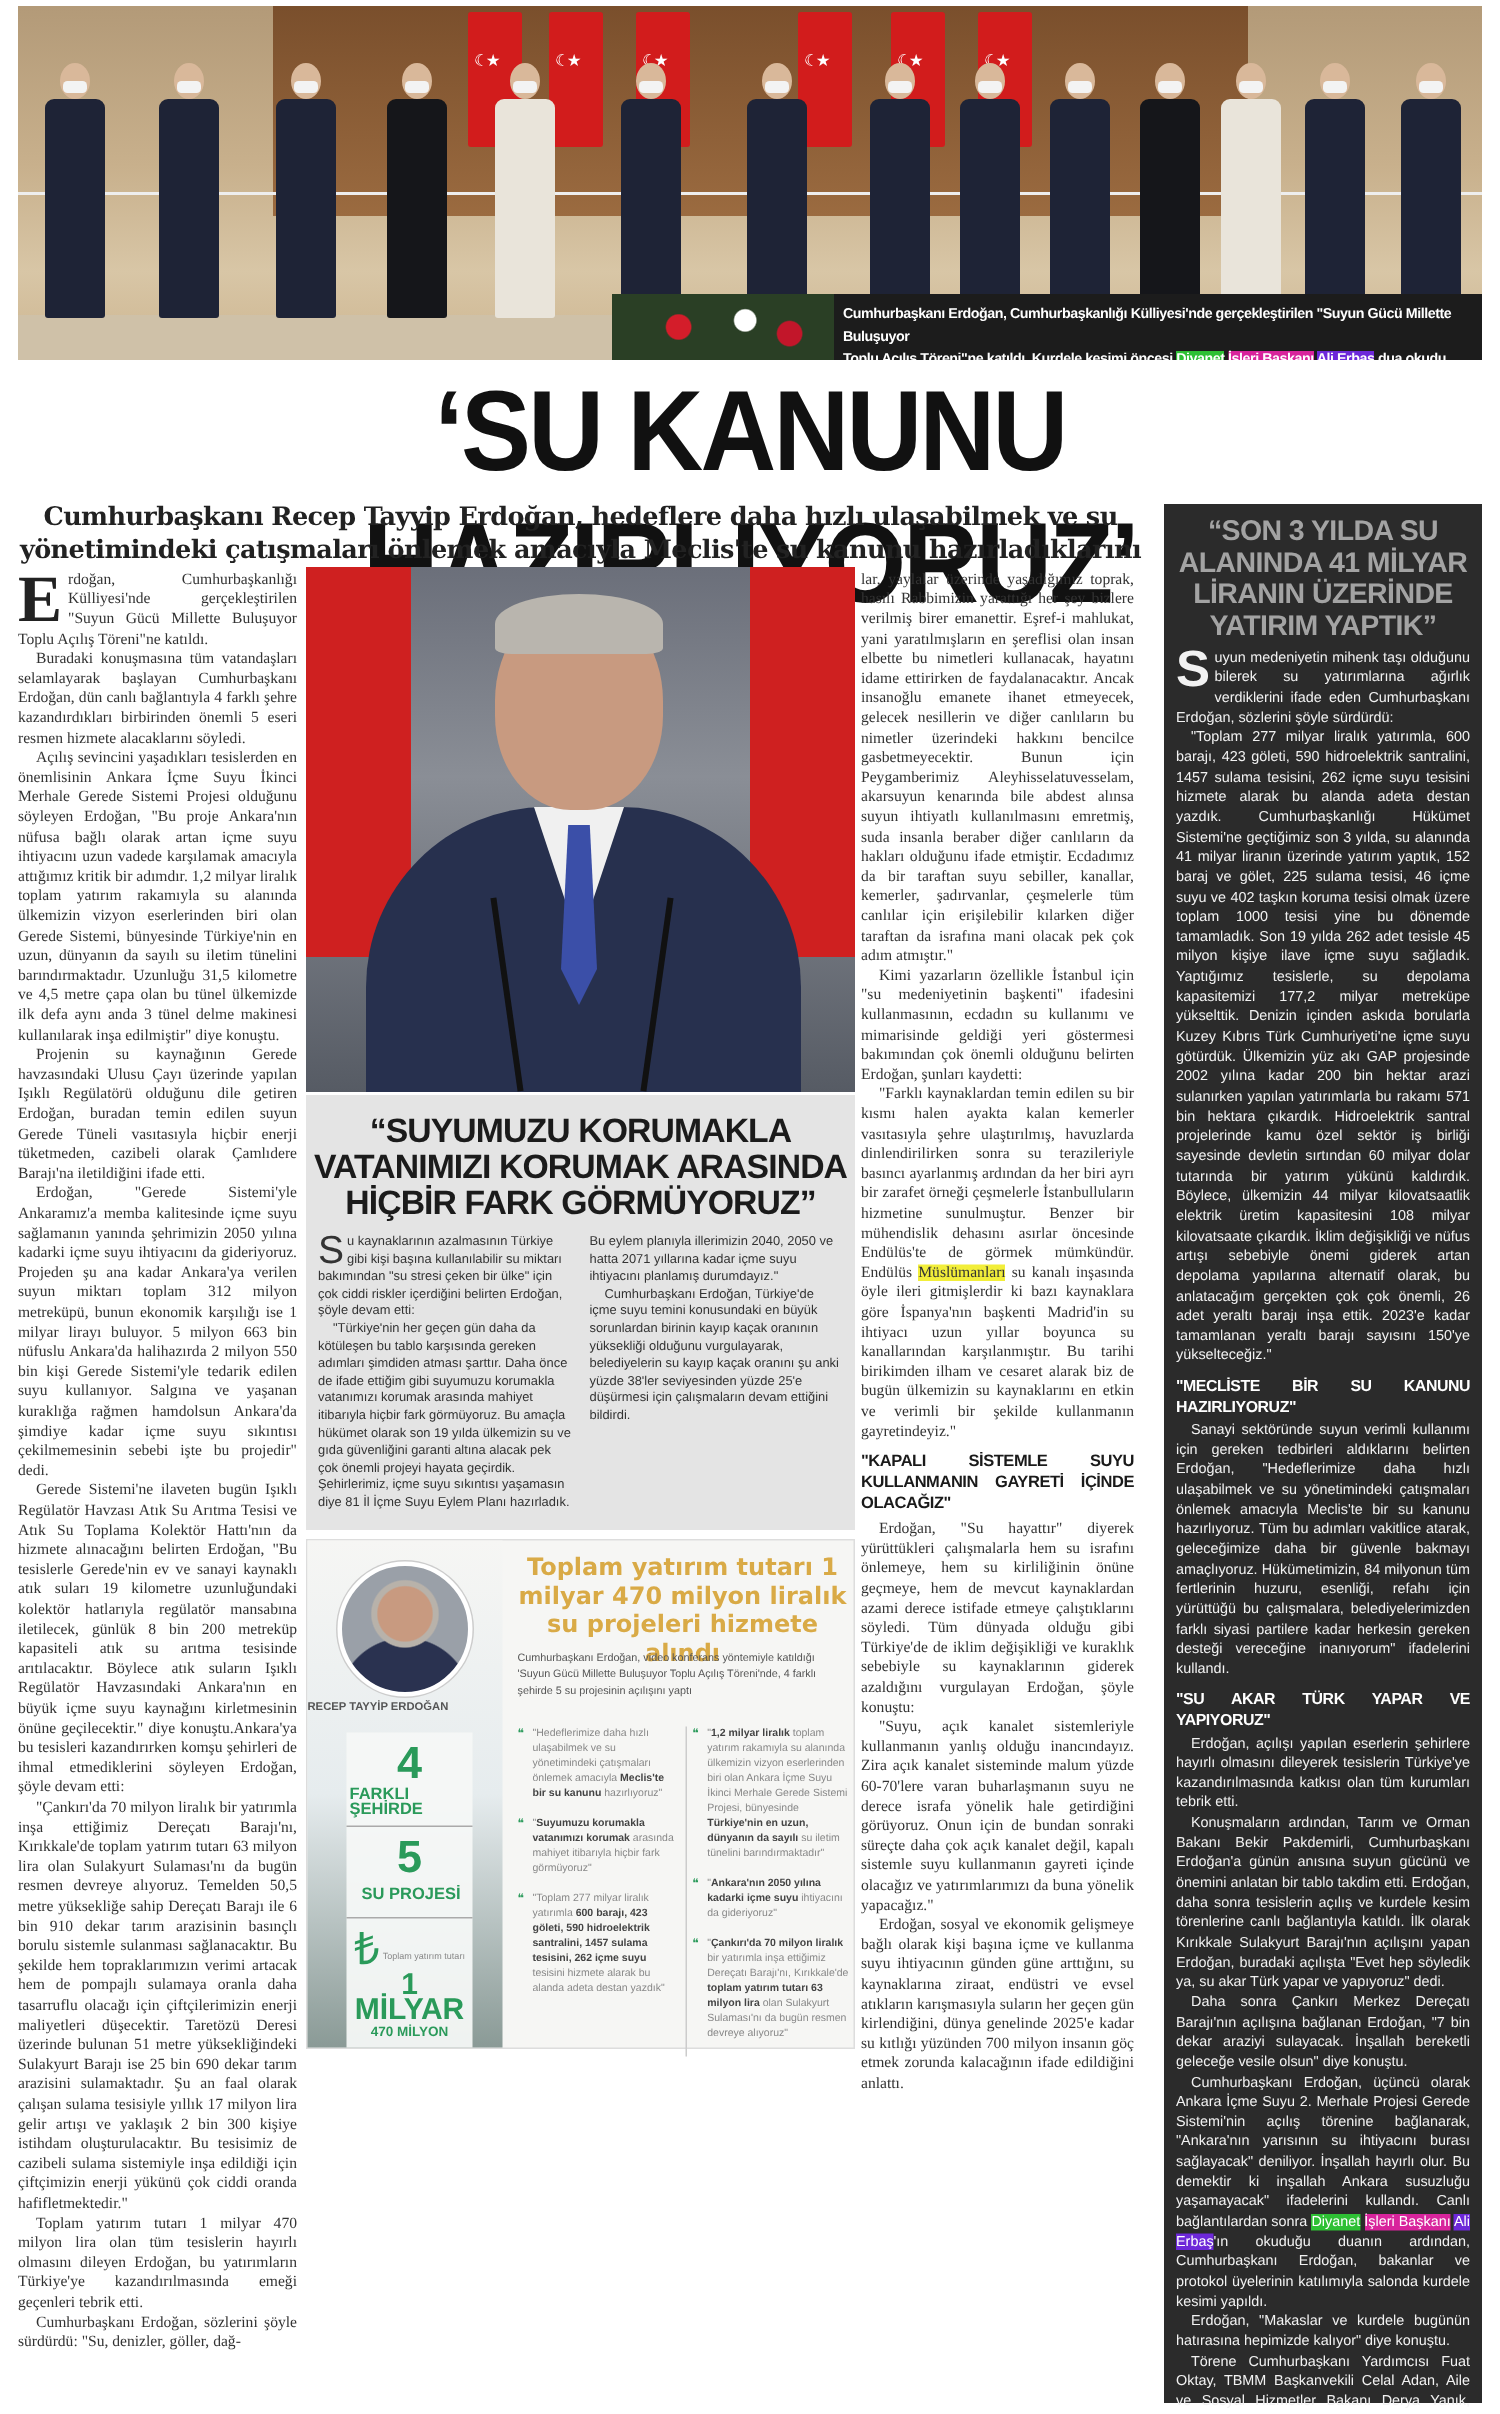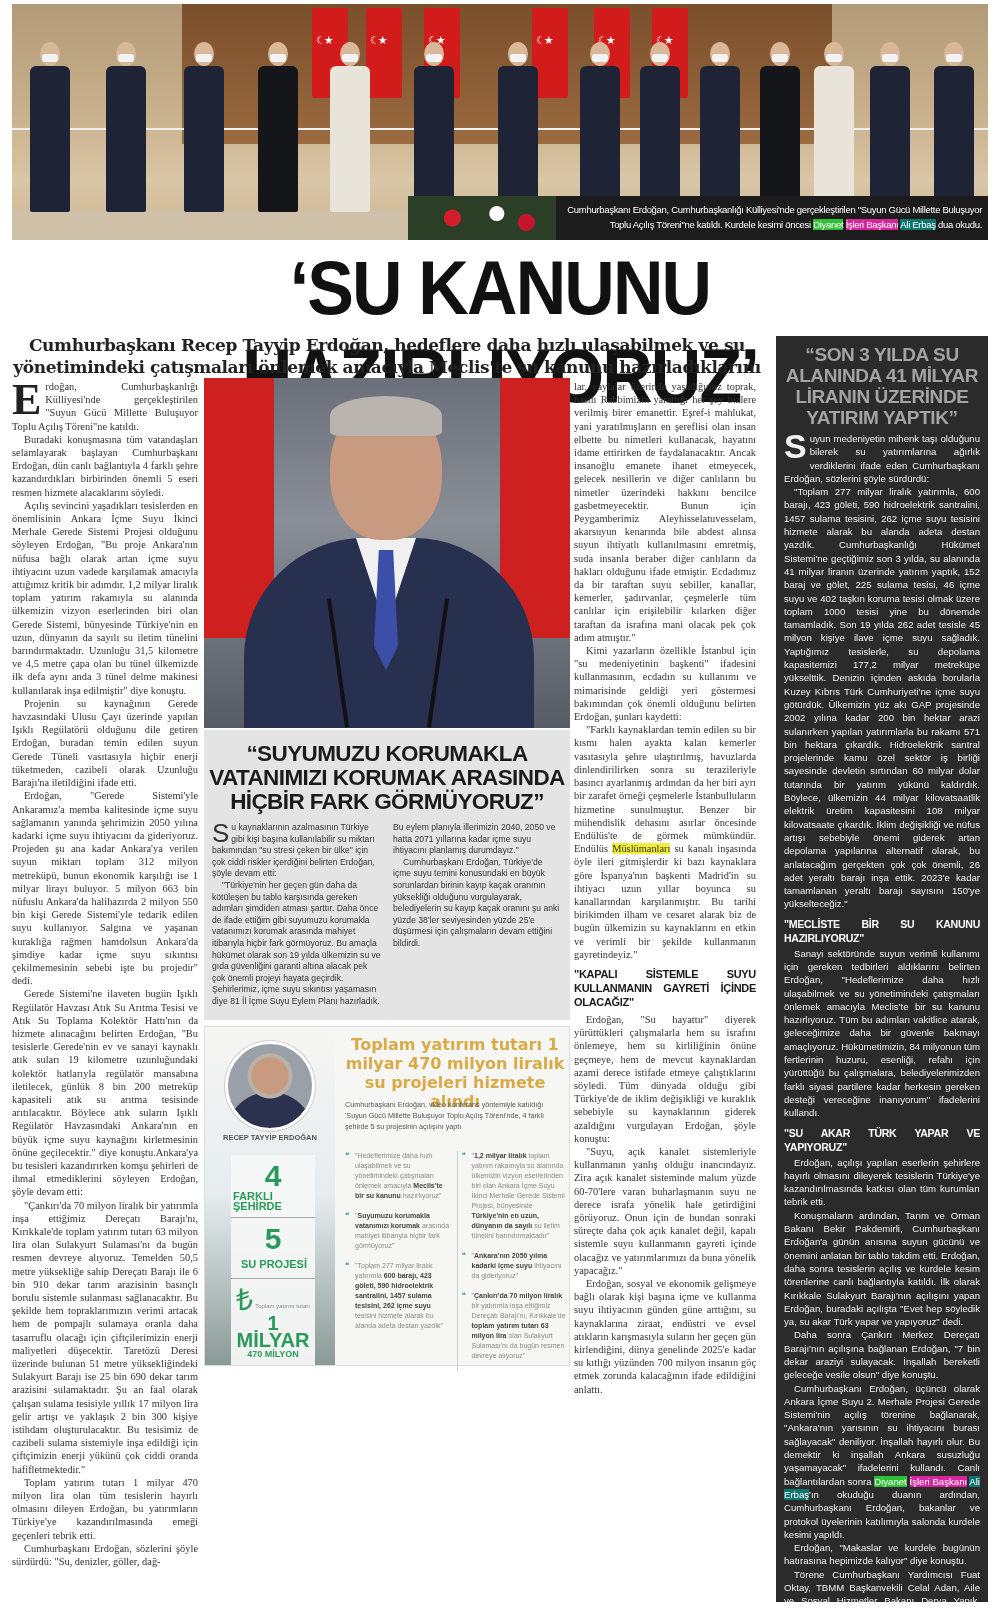--- a/index.html
+++ b/index.html
@@ -11,24 +11,24 @@
 .person{position:absolute;bottom:28px;width:44px;height:170px}
 .person .head{position:absolute;left:12px;top:0;width:20px;height:24px;border-radius:50%;background:#d9b89a}
 .person .mask{position:absolute;left:14px;top:12px;width:16px;height:8px;background:#f3f3f3;border-radius:3px}
 .person .body{position:absolute;left:2px;top:24px;width:40px;height:146px;background:#1e2336;border-radius:6px 6px 2px 2px}
 .person.light .body{background:#e9e4da}
 .person.dark .body{background:#15161a}
 .ribbon{position:absolute;left:0;top:124px;width:100%;height:2px;background:#eee}
 .floor{position:absolute;left:0;bottom:0;width:100%;height:30px;background:#cfc1a8}
 .caption-box{position:absolute;right:0;bottom:0;width:580px;height:44px;background:#1c1c1c;display:flex}
 .caption-flowers{width:148px;height:44px;background:radial-gradient(circle at 30% 50%,#d41d2a 0 8px,transparent 9px),radial-gradient(circle at 60% 40%,#fff 0 7px,transparent 8px),radial-gradient(circle at 80% 60%,#c2162a 0 8px,transparent 9px),#2a3f25}
-.caption-text{flex:1;color:#fff;font-family:"Liberation Sans",sans-serif;font-size:9.5px;font-weight:normal;line-height:15px;padding:6px 6px 0 6px;text-align:right;font-stretch:condensed;letter-spacing:-.3px}
+.caption-text{flex:1;color:#fff;font-family:"Liberation Sans",sans-serif;font-size:9.5px;font-weight:bold;line-height:15px;padding:6px 6px 0 6px;font-stretch:condensed;letter-spacing:-.3px}
 .hl-g{background:#2ec034;color:#fff}
 .hl-m{background:#d8249c;color:#fff}
-.hl-c{background:#0f766e;color:#fff}
+.hl-c{background:#6d28d9;color:#fff}
 .hl-y{background:#f2ee3a}
 .headline{position:absolute;left:12px;top:244px;width:976px;height:88px;font-family:"Liberation Sans",sans-serif;font-weight:900;font-size:76px;line-height:88px;text-align:center;color:#111;letter-spacing:-2px;transform:scaleX(.92);transform-origin:center}
 .subhead{position:absolute;left:12px;top:334px;width:750px;font-family:"DejaVu Serif",serif;font-weight:bold;font-size:17px;line-height:22px;color:#222;text-align:center;letter-spacing:-.4px}
 .col{position:absolute;font-size:10.4px;line-height:13.2px;text-align:justify;color:#333;hyphens:auto}
 .col p{text-indent:12px}
 .col p.first{text-indent:0}
 .dropcap{float:left;font-size:44px;line-height:36px;font-weight:bold;margin:2px 4px 0 0;color:#222}
 .col-a{left:12px;top:380px;width:186px}
 .col-c{left:574px;top:380px;width:182px}
 .main-photo{position:absolute;left:204px;top:378px;width:366px;height:350px;background:linear-gradient(180deg,#6b6f7a 0%,#8a8e96 40%,#565b64 100%);overflow:hidden}
@@ -42,21 +42,21 @@
 .quote-box{position:absolute;left:204px;top:730px;width:366px;height:290px;background:#e4e4e4}
 .quote-title{font-family:"Liberation Sans",sans-serif;font-weight:900;font-size:22.5px;line-height:24px;text-align:center;color:#1b1b1b;padding-top:12px;letter-spacing:-.6px}
 .quote-cols{display:flex;gap:12px;padding:8px 8px 0 8px}
 .quote-cols .qc{flex:1;font-family:"Liberation Sans",sans-serif;font-size:8.6px;line-height:11.6px;color:#333;text-align:left}
 .quote-cols .qc p{text-indent:10px}
 .quote-cols .qc p.first{text-indent:0}
 .dc2{float:left;font-size:26px;line-height:22px;margin-right:2px;color:#333}
 .info-box{position:absolute;left:204px;top:1026px;width:366px;height:340px;background:#f6f6f4;border:1px solid #ddd}
 .info-left{position:absolute;left:0;top:0;width:130px;height:338px;background:linear-gradient(180deg,#f6f6f4 0,#e6ecee 50%,#8a9a96 100%)}
 .portrait{position:absolute;left:20px;top:14px;width:90px;height:90px;border-radius:50%;border:3px solid #fff;background:radial-gradient(circle at 50% 38%,#c89a80 0 18px,#b8b2aa 19px 22px,transparent 23px),radial-gradient(circle at 50% 110%,#2a3250 0 44px,transparent 45px),#9aa0a8;box-shadow:0 0 0 1px #ccc}
-.portrait-name{position:absolute;left:0;top:106px;width:130px;text-align:center;font-family:"Liberation Sans",sans-serif;font-weight:bold;font-size:7.5px;color:#555}
+.portrait-name{position:absolute;left:0;top:106px;width:130px;text-align:left;font-family:"Liberation Sans",sans-serif;font-weight:bold;font-size:7.5px;color:#555}
 .stats{position:absolute;left:26px;top:128px;width:84px;height:210px;background:rgba(245,248,246,.94);font-family:"Liberation Sans",sans-serif;color:#2a9a5a;text-align:center}
 .stat{padding:6px 0;border-bottom:1px solid #aaa}
 .stat .num{font-size:30px;font-weight:900;line-height:30px;display:inline-block;vertical-align:middle}
 .stat .lbl{font-size:11px;font-weight:bold;display:inline-block;vertical-align:middle;text-align:left;line-height:10px;margin-left:2px}
 .stat .lira{font-size:30px;line-height:30px}
 .stat .big{font-size:20px;font-weight:900;line-height:17px}
 .stat .small{font-size:9px;font-weight:900;line-height:11px}
 .info-title{position:absolute;left:140px;top:8px;width:220px;font-family:"DejaVu Sans",sans-serif;font-weight:bold;font-size:16px;line-height:19px;color:#d9aa46;text-align:center}
 .info-desc{position:absolute;left:140px;top:72px;width:220px;font-family:"Liberation Sans",sans-serif;font-size:7.2px;line-height:11px;color:#555}
 .info-quotes{position:absolute;left:140px;top:124px;width:222px;display:flex;gap:6px}
@@ -165,21 +165,21 @@
   </div>
 </div>
 
 <div class="headline">‘SU KANUNU HAZIRLIYORUZ’</div>
 <div class="subhead">Cumhurbaşkanı Recep Tayyip Erdoğan, hedeflere daha hızlı ulaşabilmek ve su yönetimindeki çatışmaları önlemek amacıyla Meclis'te su kanunu hazırladıklarını söyledi.</div>
 
 <div class="col col-a">
   <p class="first"><span class="dropcap">E</span><span>rdoğan, Cumhurbaşkanlığı Külliyesi'nde gerçekleştirilen "Suyun Gücü Millette Buluşuyor Toplu Açılış Töreni"ne katıldı.</span></p>
   <p>Buradaki konuşmasına tüm vatandaşları selamlayarak başlayan Cumhurbaşkanı Erdoğan, dün canlı bağlantıyla 4 farklı şehre kazandırdıkları birbirinden önemli 5 eseri resmen hizmete alacaklarını söyledi.</p>
   <p>Açılış sevincini yaşadıkları tesislerden en önemlisinin Ankara İçme Suyu İkinci Merhale Gerede Sistemi Projesi olduğunu söyleyen Erdoğan, "Bu proje Ankara'nın nüfusa bağlı olarak artan içme suyu ihtiyacını uzun vadede karşılamak amacıyla attığımız kritik bir adımdır. 1,2 milyar liralık toplam yatırım rakamıyla su alanında ülkemizin vizyon eserlerinden biri olan Gerede Sistemi, bünyesinde Türkiye'nin en uzun, dünyanın da sayılı su iletim tünelini barındırmaktadır. Uzunluğu 31,5 kilometre ve 4,5 metre çapa olan bu tünel ülkemizde ilk defa aynı anda 3 tünel delme makinesi kullanılarak inşa edilmiştir" diye konuştu.</p>
-  <p>Projenin su kaynağının Gerede havzasındaki Ulusu Çayı üzerinde yapılan Işıklı Regülatörü olduğunu dile getiren Erdoğan, buradan temin edilen suyun Gerede Tüneli vasıtasıyla hiçbir enerji tüketmeden, cazibeli olarak Uzunluğu Barajı'na iletildiğini ifade etti.</p>
+  <p>Projenin su kaynağının Gerede havzasındaki Ulusu Çayı üzerinde yapılan Işıklı Regülatörü olduğunu dile getiren Erdoğan, buradan temin edilen suyun Gerede Tüneli vasıtasıyla hiçbir enerji tüketmeden, cazibeli olarak Çamlıdere Barajı'na iletildiğini ifade etti.</p>
   <p>Erdoğan, "Gerede Sistemi'yle Ankaramız'a memba kalitesinde içme suyu sağlamanın yanında şehrimizin 2050 yılına kadarki içme suyu ihtiyacını da gideriyoruz. Projeden şu ana kadar Ankara'ya verilen suyun miktarı toplam 312 milyon metreküpü, bunun ekonomik karşılığı ise 1 milyar lirayı buluyor. 5 milyon 663 bin nüfuslu Ankara'da halihazırda 2 milyon 550 bin kişi Gerede Sistemi'yle tedarik edilen suyu kullanıyor. Salgına ve yaşanan kuraklığa rağmen hamdolsun Ankara'da şimdiye kadar içme suyu sıkıntısı çekilmemesinin sebebi işte bu projedir" dedi.</p>
   <p>Gerede Sistemi'ne ilaveten bugün Işıklı Regülatör Havzası Atık Su Arıtma Tesisi ve Atık Su Toplama Kolektör Hattı'nın da hizmete alınacağını belirten Erdoğan, "Bu tesislerle Gerede'nin ev ve sanayi kaynaklı atık suları 19 kilometre uzunluğundaki kolektör hatlarıyla regülatör mansabına iletilecek, günlük 8 bin 200 metreküp kapasiteli atık su arıtma tesisinde arıtılacaktır. Böylece atık suların Işıklı Regülatör Havzasındaki Ankara'nın en büyük içme suyu kaynağını kirletmesinin önüne geçilecektir." diye konuştu.Ankara'ya bu tesisleri kazandırırken komşu şehirleri de ihmal etmediklerini söyleyen Erdoğan, şöyle devam etti:</p>
   <p>"Çankırı'da 70 milyon liralık bir yatırımla inşa ettiğimiz Dereçatı Barajı'nı, Kırıkkale'de toplam yatırım tutarı 63 milyon lira olan Sulakyurt Sulaması'nı da bugün resmen devreye alıyoruz. Temelden 50,5 metre yüksekliğe sahip Dereçatı Barajı ile 6 bin 910 dekar tarım arazisinin basınçlı borulu sistemle sulanması sağlanacaktır. Bu şekilde hem topraklarımızın verimi artacak hem de pompajlı sulamaya oranla daha tasarruflu olacağı için çiftçilerimizin enerji maliyetleri düşecektir. Taretözü Deresi üzerinde bulunan 51 metre yüksekliğindeki Sulakyurt Barajı ise 25 bin 690 dekar tarım arazisini sulamaktadır. Şu an faal olarak çalışan sulama tesisiyle yıllık 17 milyon lira gelir artışı ve yaklaşık 2 bin 300 kişiye istihdam oluşturulacaktır. Bu tesisimiz de cazibeli sulama sistemiyle inşa edildiği için çiftçimizin enerji yükünü çok ciddi oranda hafifletmektedir."</p>
   <p>Toplam yatırım tutarı 1 milyar 470 milyon lira olan tüm tesislerin hayırlı olmasını dileyen Erdoğan, bu yatırımların Türkiye'ye kazandırılmasında emeği geçenleri tebrik etti.</p>
   <p>Cumhurbaşkanı Erdoğan, sözlerini şöyle sürdürdü: "Su, denizler, göller, dağ-</p>
 </div>
 
 <div class="main-photo">
   <div class="fl" style="left:0"></div>
   <div class="fl" style="right:0"></div>

